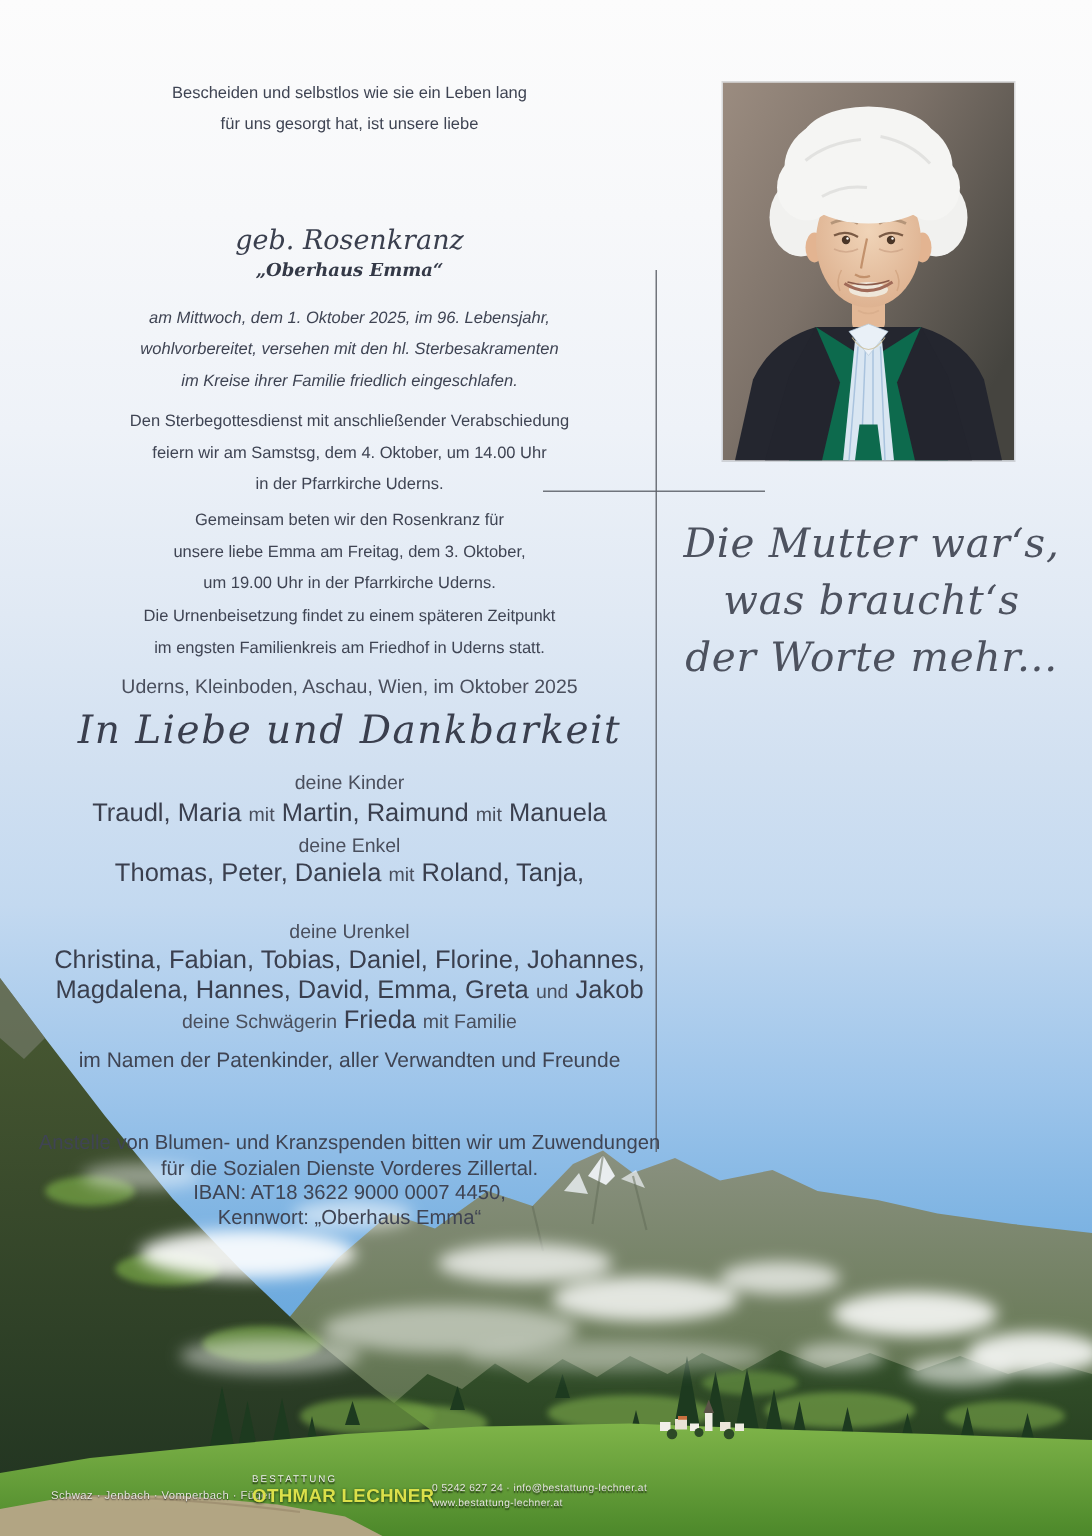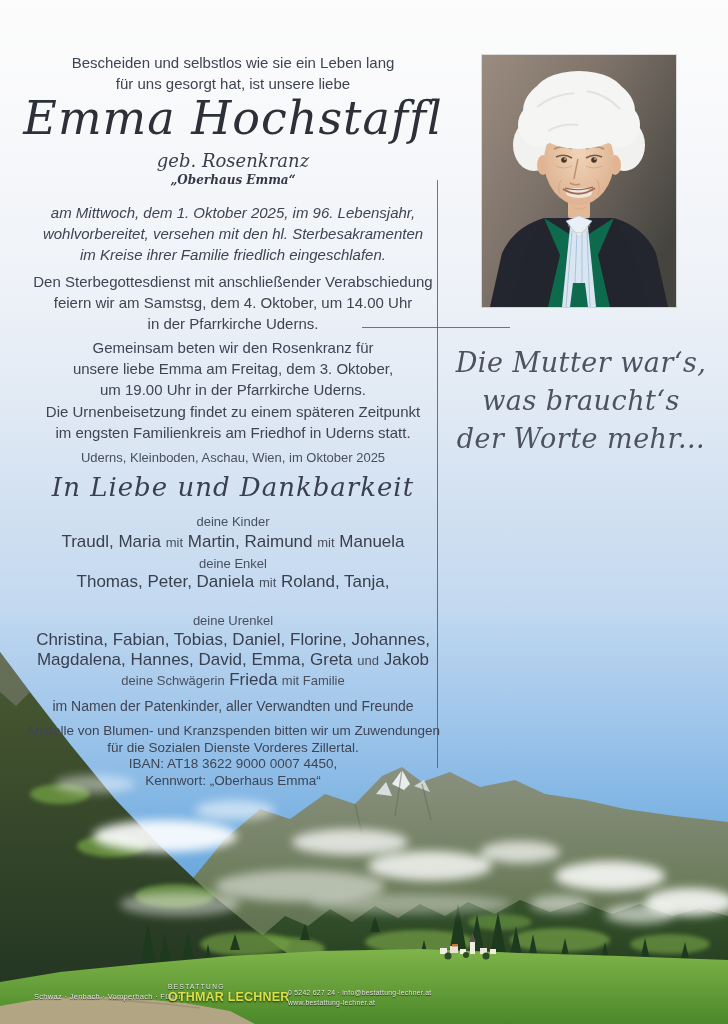--- a/index.html
+++ b/index.html
@@ -4,23 +4,23 @@
 <style>
   html,body { margin:0; padding:0; background:#888; }
   .card {
     position:relative; width:728px; height:1024px; margin:0 auto; overflow:hidden;
     font-family:"Liberation Sans", sans-serif; color:#3f4453;
     background:linear-gradient(180deg,#fcfcfc 0%,#f7f8fa 14%,#eef2f8 28%,#e0e9f4 40%,#d1e0f1 50%,#c3d9f0 59%,#a9cbec 72%,#8fbce6 85%,#7fb2e2 100%);
   }
   .abs { position:absolute; }
   .col { left:10px; width:446px; text-align:center; }
   .rcol { left:445px; width:272px; text-align:center; }
-  .t15 { font-size:15px; line-height:21px;text-align:center; }
+  .t15 { font-size:11px; line-height:21px;text-align:center; }
   .t14 { font-size:14px; line-height:19px; }
-  .t13 { font-size:13.5px; line-height:16.5px; }
+  .t13 { font-size:13.5px; line-height:16.5px;margin-top:31px; }
   .lbl { font-size:13px; line-height:16px; color:#4a4f5d; }
   .names { font-size:17px; line-height:21px; color:#3a3f4e; }
   .names .conn { font-size:13px; color:#4a4f5d; }
   .b { font-weight:normal; }
   .script { font-family:"DejaVu Serif", serif; font-style:italic; }
   .name-big { font-size:46px; line-height:52px; color:#2d3038; letter-spacing:1px; }
   .geb { font-size:18px; color:#3a3f4e; }
   .oberhaus { font-size:12px; font-weight:bold; color:#343947; }
   .heading { font-size:26px; color:#3a3f4e; letter-spacing:1px; }
   .quote { font-size:27px; line-height:38px; color:#4d525f; letter-spacing:.5px; }
@@ -207,21 +207,20 @@
       <path d="M62,163 L78,200 L66,252 L28,252 L44,196 Z" fill="#23252e"></path>
       <path d="M132,163 L116,200 L128,252 L166,252 L150,196 Z" fill="#23252e"></path>
     </svg>
   </div>
 
   <div class="abs col t15" style="top:52px;">
     <div>Bescheiden und selbstlos wie sie ein Leben lang</div>
     <div>für uns gesorgt hat, ist unsere liebe</div>
   </div>
 
-  <div class="abs col script name-big" style="top:92px;">Emma Hochstaffl</div>
   <div class="abs col script geb" style="top:150px;">geb. Rosenkranz</div>
   <div class="abs col script oberhaus" style="top:173px;">„Oberhaus Emma“</div>
 
   <div class="abs col t15" style="top:202px;font-style:italic;">
     <div>am Mittwoch, dem 1. Oktober 2025, im 96. Lebensjahr,</div>
     <div>wohlvorbereitet, versehen mit den hl. Sterbesakramenten</div>
     <div>im Kreise ihrer Familie friedlich eingeschlafen.</div>
   </div>
 
   <div class="abs col t15" style="top:271px;">

